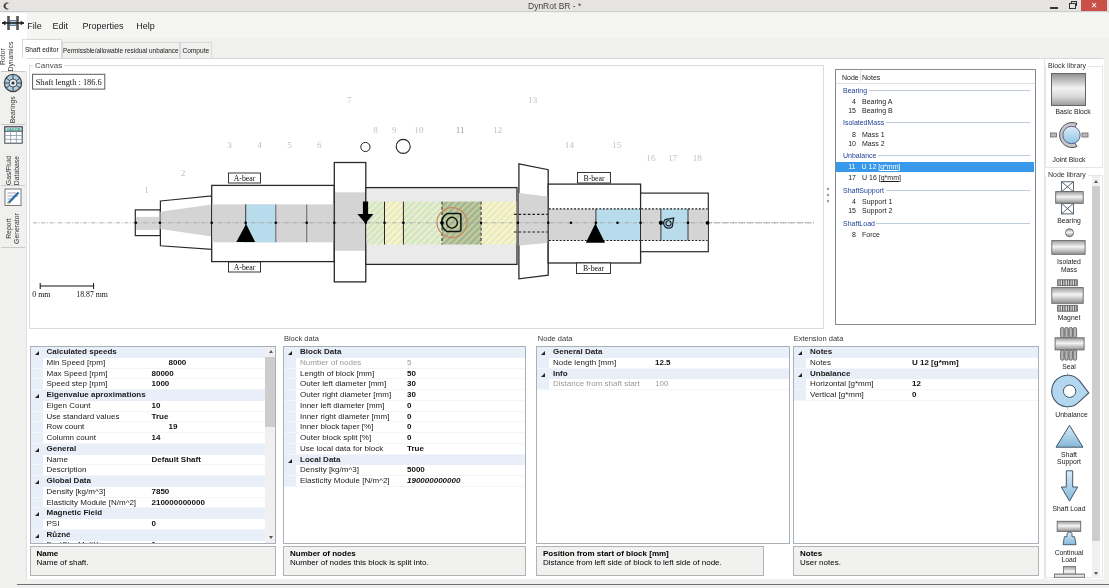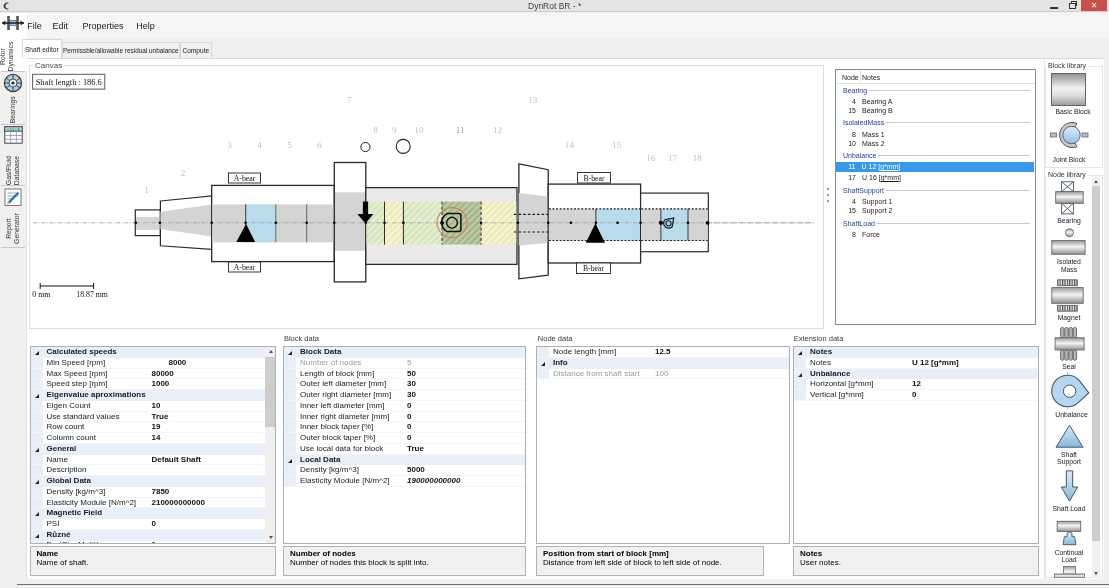--- a/index.html
+++ b/index.html
@@ -488,21 +488,21 @@
         <span class="pval" style="left:121px;">10</span>
       </div>
     <div class="prow pitem">
         <span class="pgut"></span>
         <span class="pname">Use standard values</span>
         <span class="pval" style="left:121px;">True</span>
       </div>
     <div class="prow pitem">
         <span class="pgut"></span>
         <span class="pname">Row count</span>
-        <span class="pval" style="left:121px;">19</span>
+        <span class="pval" style="left:138px;">19</span>
       </div>
     <div class="prow pitem">
         <span class="pgut"></span>
         <span class="pname">Column count</span>
         <span class="pval" style="left:121px;">14</span>
       </div>
     <div class="prow pcat">
         <span class="pexp"></span>
         <span class="pname">General</span>
       </div>
@@ -591,21 +591,21 @@
       <span class="pname">Inner right diameter [mm]</span>
       <span class="pval" style="left:123px;">0</span>
     </div>
   <div class="prow pitem">
       <span class="pgut"></span>
       <span class="pname">Inner block taper [%]</span>
       <span class="pval" style="left:123px;">0</span>
     </div>
   <div class="prow pitem">
       <span class="pgut"></span>
-      <span class="pname">Outer block taper [%]</span>
+      <span class="pname">Outer block split [%]</span>
       <span class="pval" style="left:123px;">0</span>
     </div>
   <div class="prow pitem">
       <span class="pgut"></span>
       <span class="pname">Use local data for block</span>
       <span class="pval" style="left:123px;">True</span>
     </div>
   <div class="prow pcat">
       <span class="pexp"></span>
       <span class="pname">Local Data</span>
@@ -618,20 +618,24 @@
   <div class="prow pitem">
       <span class="pgut"></span>
       <span class="pname">Elasticity Module [N/m^2]</span>
       <span class="pval" style="left:123px;font-style:italic;">190000000000</span>
     </div>
 </div>
 <div class="phelp" style="left:283px; width:243px;"><b>Number of nodes</b><br>Number of nodes this block is split into.</div>
 
 <div class="plabel" style="left:537.8px; top:333.5px;">Node data</div>
 <div class="ppanel" style="left:536px; width:254px;">
+  <div class="prow pcat">
+      <span class="pexp"></span>
+      <span class="pname">General Data</span>
+    </div>
   <div class="prow pitem">
       <span class="pgut"></span>
       <span class="pname">Node length [mm]</span>
       <span class="pval" style="left:118px;">12.5</span>
     </div>
   <div class="prow pcat">
       <span class="pexp"></span>
       <span class="pname">Info</span>
     </div>
   <div class="prow pitem">

